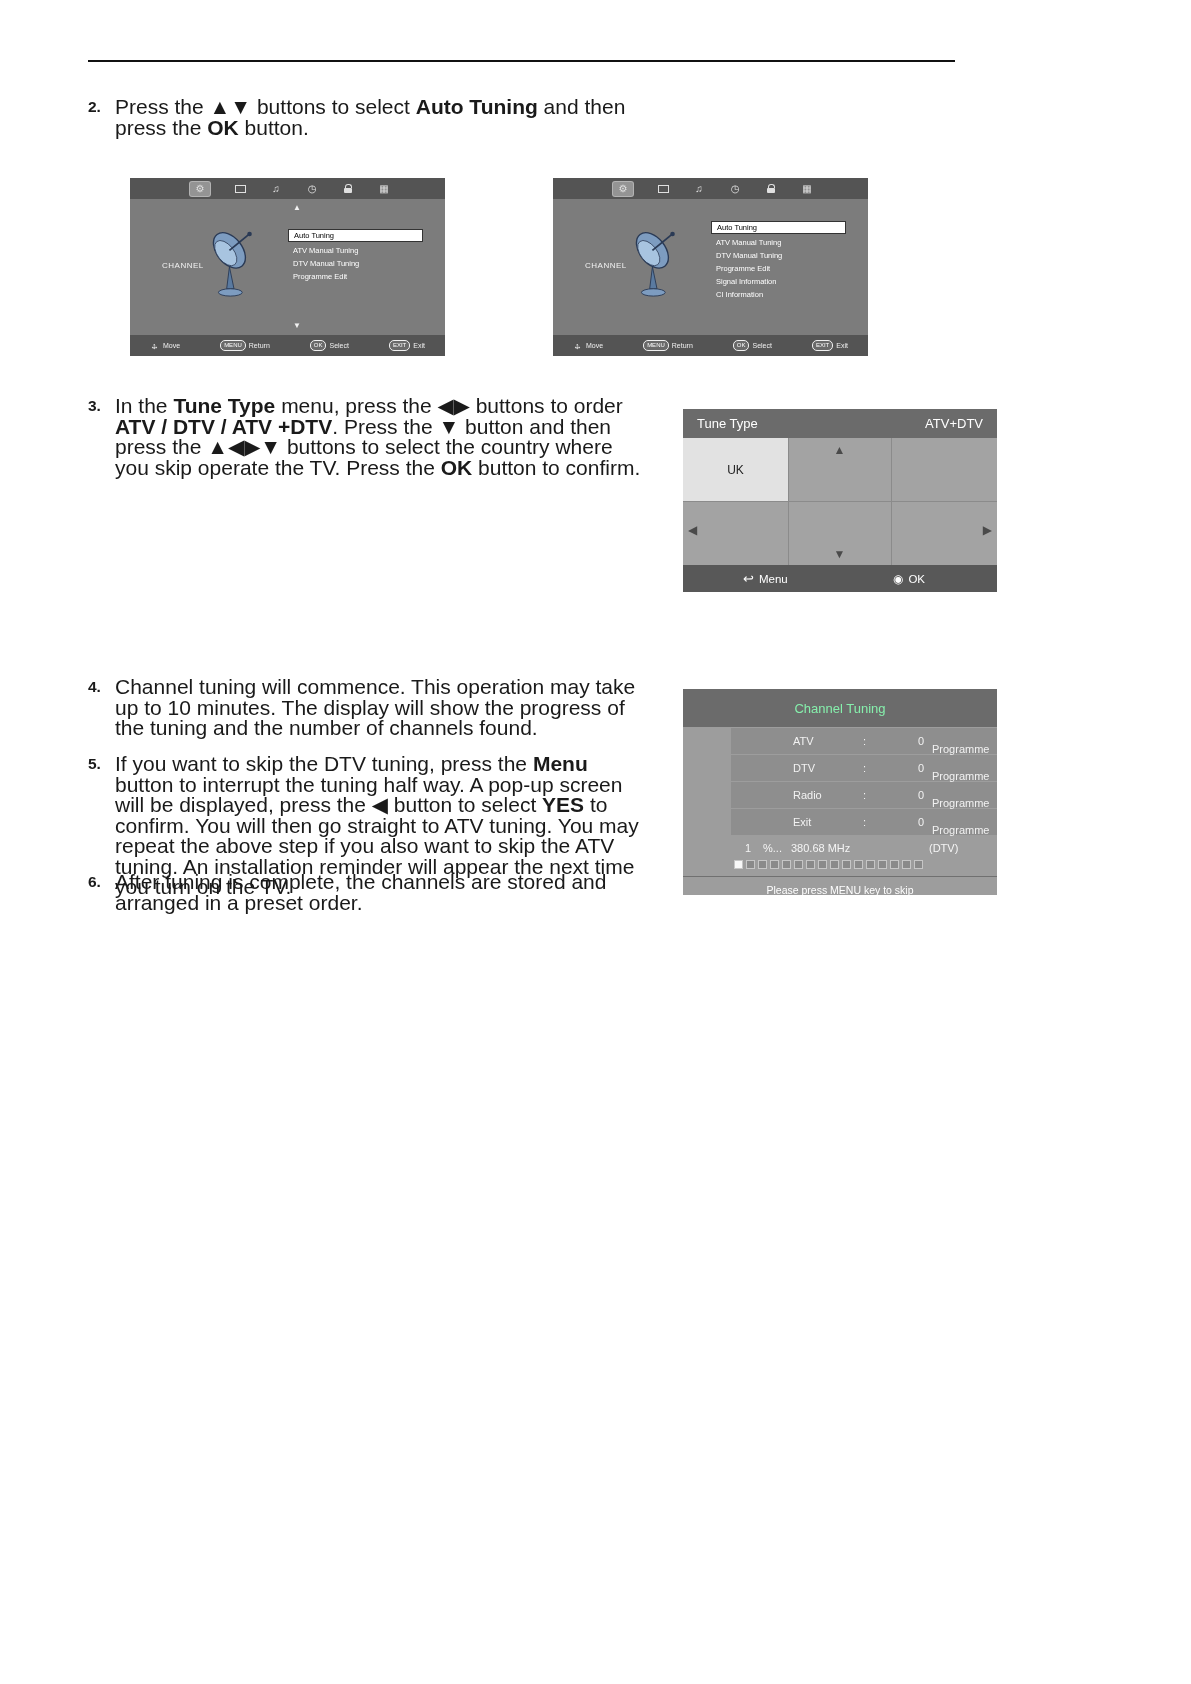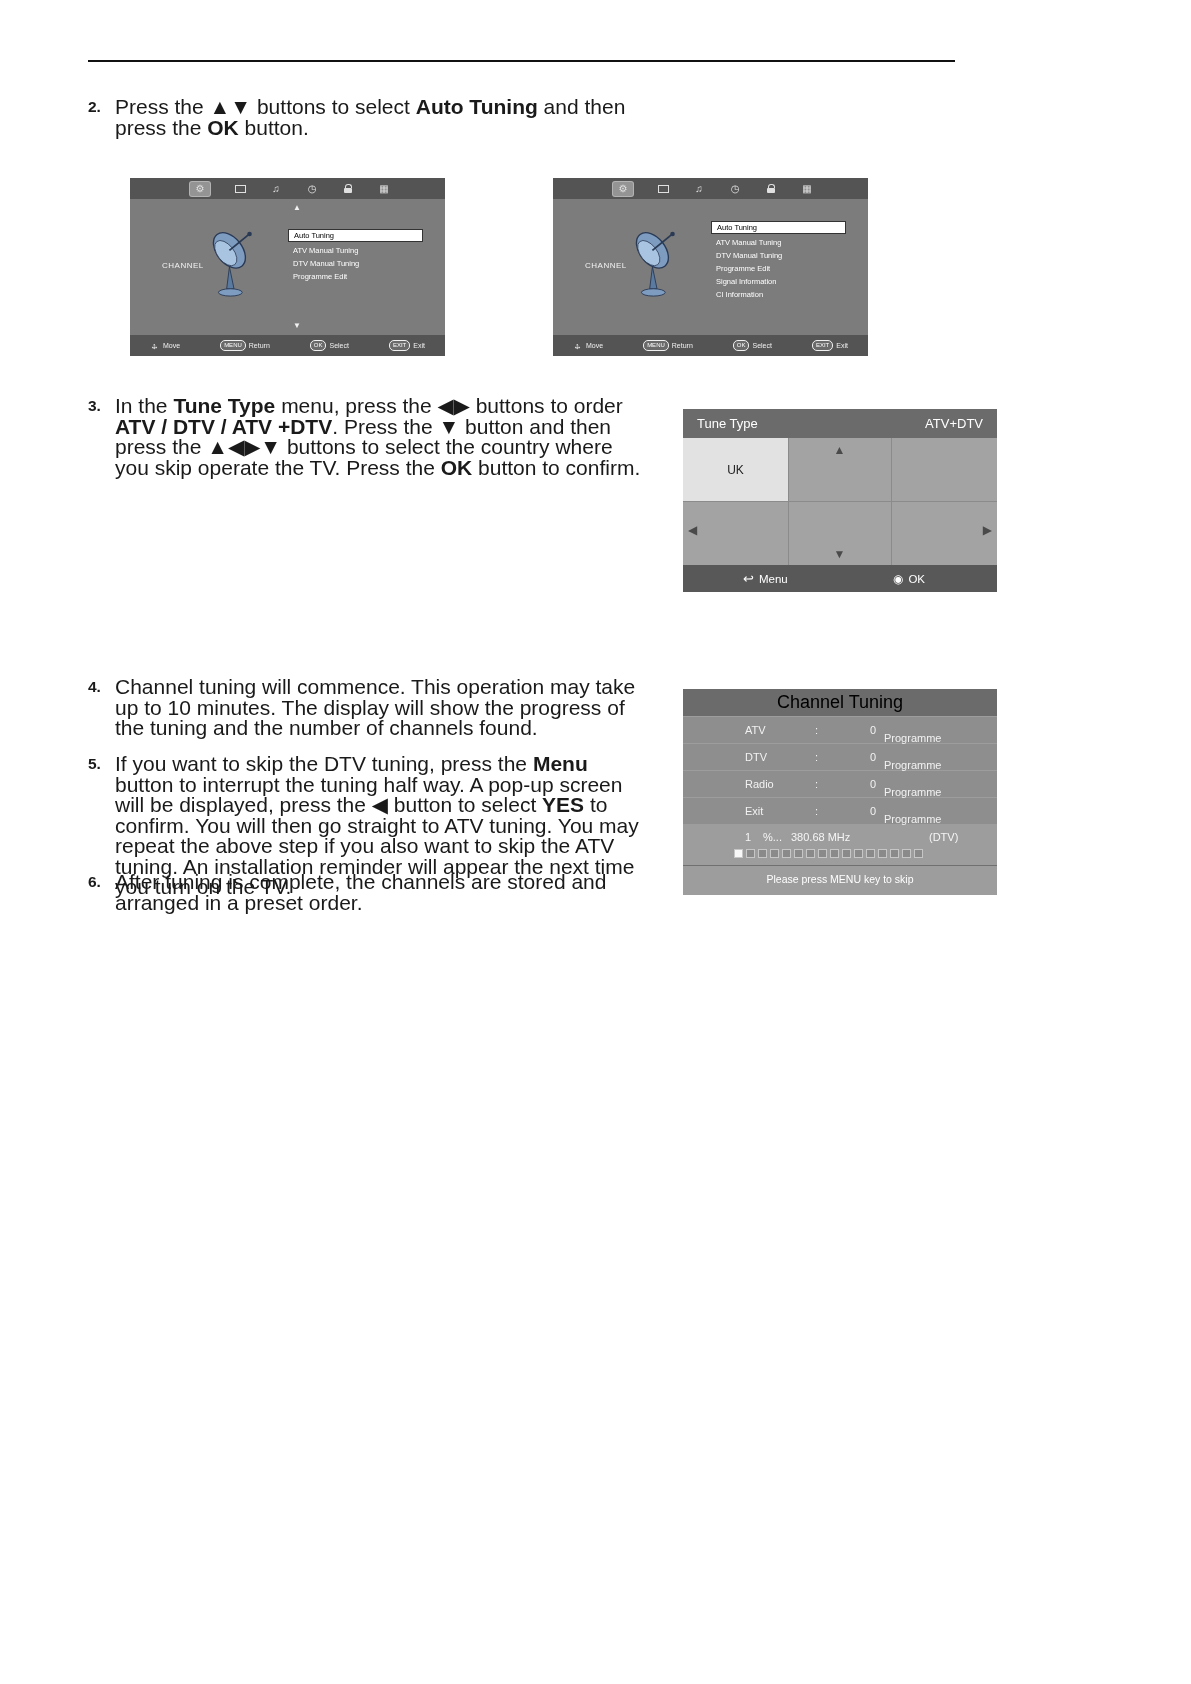--- a/index.html
+++ b/index.html
@@ -65,22 +65,22 @@
   .tt-down{left:106px;width:101px;bottom:4px;text-align:center;}
   .tt-left{left:5px;top:85px;}
   .tt-right{right:5px;top:85px;}
   .tt-footer{height:27px;background:var(--panel-footer);color:#fff;display:flex;align-items:center;justify-content:space-between;font-size:11.5px;padding:0 72px 0 60px;}
   .tt-group{display:inline-flex;align-items:center;gap:5px;}
   .return-icon::before{content:"↩";font-size:13px;}
   .ok-icon::before{content:"◉";font-size:12px;}
 
   
   #channel-tuning{left:683px;top:689px;width:314px;height:206px;background:var(--tuning-bg);}
-  .ct-title{height:27px;background:var(--panel-header);color:#000000;display:flex;align-items:center;justify-content:center;font-size:18px;}
-  .ct-rows{padding-top:1px;}
+  .ct-title{height:38px;background:var(--panel-header);color:#86efac;display:flex;align-items:center;justify-content:center;font-size:13px;}
+  .ct-rows{padding-top:1px;padding-left:48px;}
   .ct-row{height:26px;margin-bottom:1px;background:var(--tuning-row);position:relative;color:#f2f2f2;font-size:11px;line-height:26px;}
   .ct-label{position:absolute;left:62px;}
   .ct-colon{position:absolute;left:132px;}
   .ct-count{position:absolute;left:181px;width:12px;text-align:right;}
   .ct-unit{position:absolute;left:201px;margin-top:8px;}
   .ct-progress{position:relative;height:15px;margin-top:7px;font-size:11px;color:#f5f5f5;}
   .cp{position:absolute;top:0;}
   .cp-pct{left:62px;} .cp-sfx{left:80px;} .cp-frq{left:108px;} .cp-mode{left:246px;}
   .ct-segments{display:flex;gap:3px;padding-left:51px;margin-top:3px;}
   .seg{width:9px;height:9px;border:1px solid #c6c6c6;background:#8a8a8a;box-sizing:border-box;}

